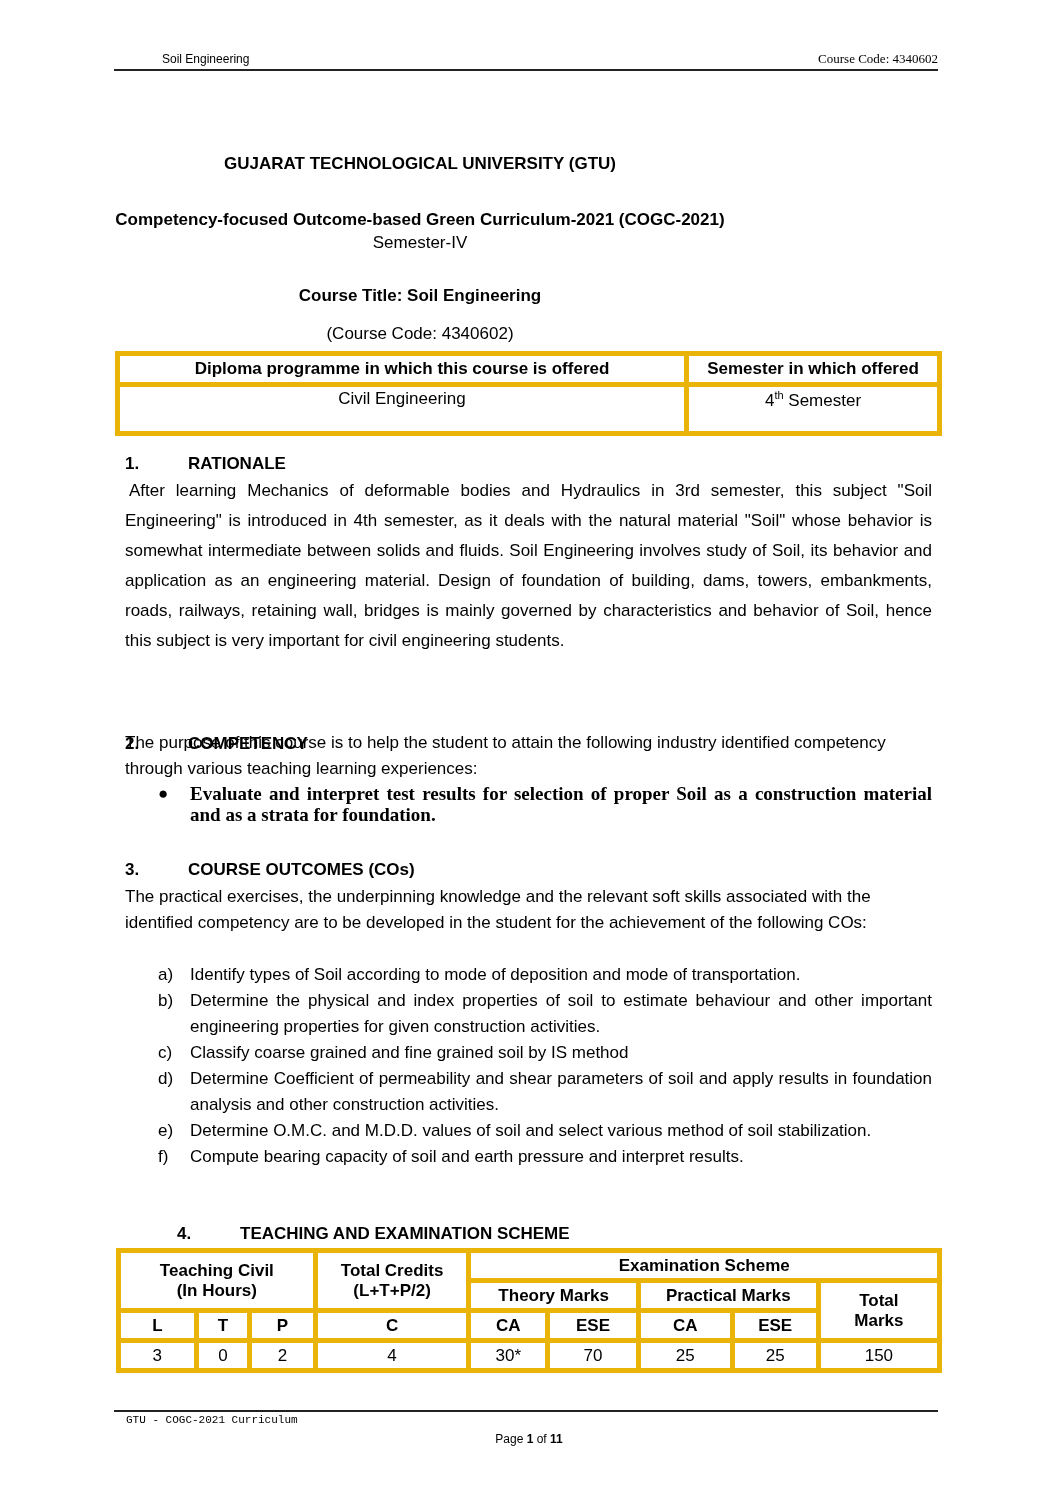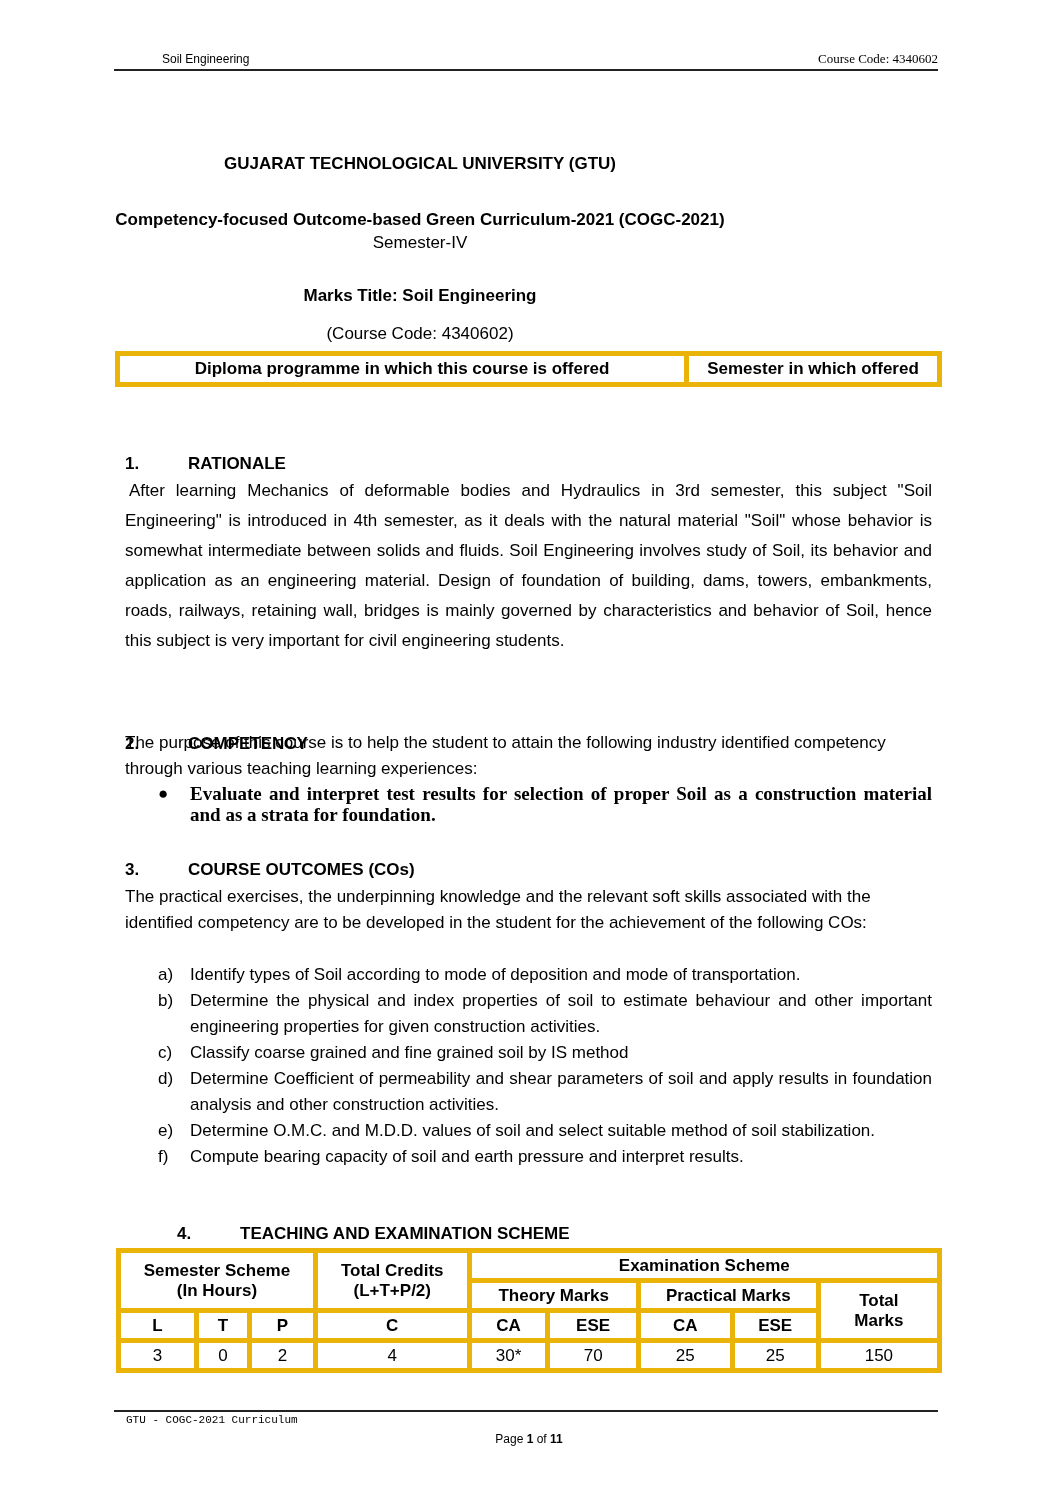--- a/index.html
+++ b/index.html
@@ -54,28 +54,32 @@
 </head>
 <body>
 
 <div class="abs hdr-left">Soil Engineering</div>
 <div class="abs hdr-right">Course Code: 4340602</div>
 <div class="abs hdr-rule"></div>
 
 <div class="abs center t1">GUJARAT TECHNOLOGICAL UNIVERSITY (GTU)</div>
 <div class="abs center t2">Competency-focused Outcome-based Green Curriculum-2021 (COGC-2021)</div>
 <div class="abs center t3">Semester-IV</div>
-<div class="abs center t4">Marks Title: Soil Engineering</div>
+<div class="abs center t4">Course Title: Soil Engineering</div>
 <div class="abs center t5">(Course Code: 4340602)</div>
 
 <table class="abs prog-table">
   <tbody>
       <tr>
     <th style="width:564px">Diploma programme in which this course is offered</th>
     <th>Semester in which offered</th>
+  </tr>
+  <tr>
+    <td>Civil Engineering</td>
+    <td><span>4</span><sup>th</sup><span style="white-space:pre"> Semester</span></td>
   </tr>
 </tbody>
   </table>
 
 <div class="abs sec-head" style="left:125px; top:454px;">
   <span class="sec-num">1.</span><span>RATIONALE</span>
 </div>
 <div class="abs para" style="top:476px; text-indent:4px;">After learning Mechanics of deformable bodies and Hydraulics in 3rd semester, this subject "Soil Engineering" is introduced in 4th semester, as it deals with the natural material "Soil" whose behavior is somewhat intermediate between solids and fluids. Soil Engineering involves study of Soil, its behavior and application as an engineering material. Design of foundation of building, dams, towers, embankments, roads, railways, retaining wall, bridges is mainly governed by characteristics and behavior of Soil, hence this subject is very important for civil engineering students.</div>
 
 <div class="abs sec-head" style="left:125px; top:706px;margin-top:28px;">
@@ -101,36 +105,36 @@
   <div class="co-item">
       <span class="co-label">c)</span>
       <span class="co-text">Classify coarse grained and fine grained soil by IS method</span>
     </div>
   <div class="co-item">
       <span class="co-label">d)</span>
       <span class="co-text">Determine Coefficient of permeability and shear parameters of soil and apply results in foundation analysis and other construction activities.</span>
     </div>
   <div class="co-item">
       <span class="co-label">e)</span>
-      <span class="co-text">Determine O.M.C. and M.D.D. values of soil and select suitable method of soil stabilization.</span>
+      <span class="co-text">Determine O.M.C. and M.D.D. values of soil and select various method of soil stabilization.</span>
     </div>
   <div class="co-item">
       <span class="co-label">f)</span>
       <span class="co-text">Compute  bearing capacity of soil  and earth pressure and  interpret results.</span>
     </div>
 </div>
 
 <div class="abs sec-head" style="left:141px; top:1224px;margin-left:36px;">
   <span class="sec-num">4.</span><span>TEACHING AND EXAMINATION SCHEME</span>
 </div>
 <table class="abs exam-table">
   <tbody>
       <tr>
     <td class="b" colspan="3" rowspan="2" style="width:193px">
-      <div>Semester Scheme</div>
+      <div>Teaching Civil</div>
           <div>(In Hours)</div>
     </td>
     <td class="b" rowspan="2" style="width:155px">
       <div>Total Credits</div>
           <div>(L+T+P/2)</div>
     </td>
     <td class="b" colspan="5">Examination Scheme</td>
   </tr>
   <tr>
     <td class="b" colspan="2">Theory Marks</td>

